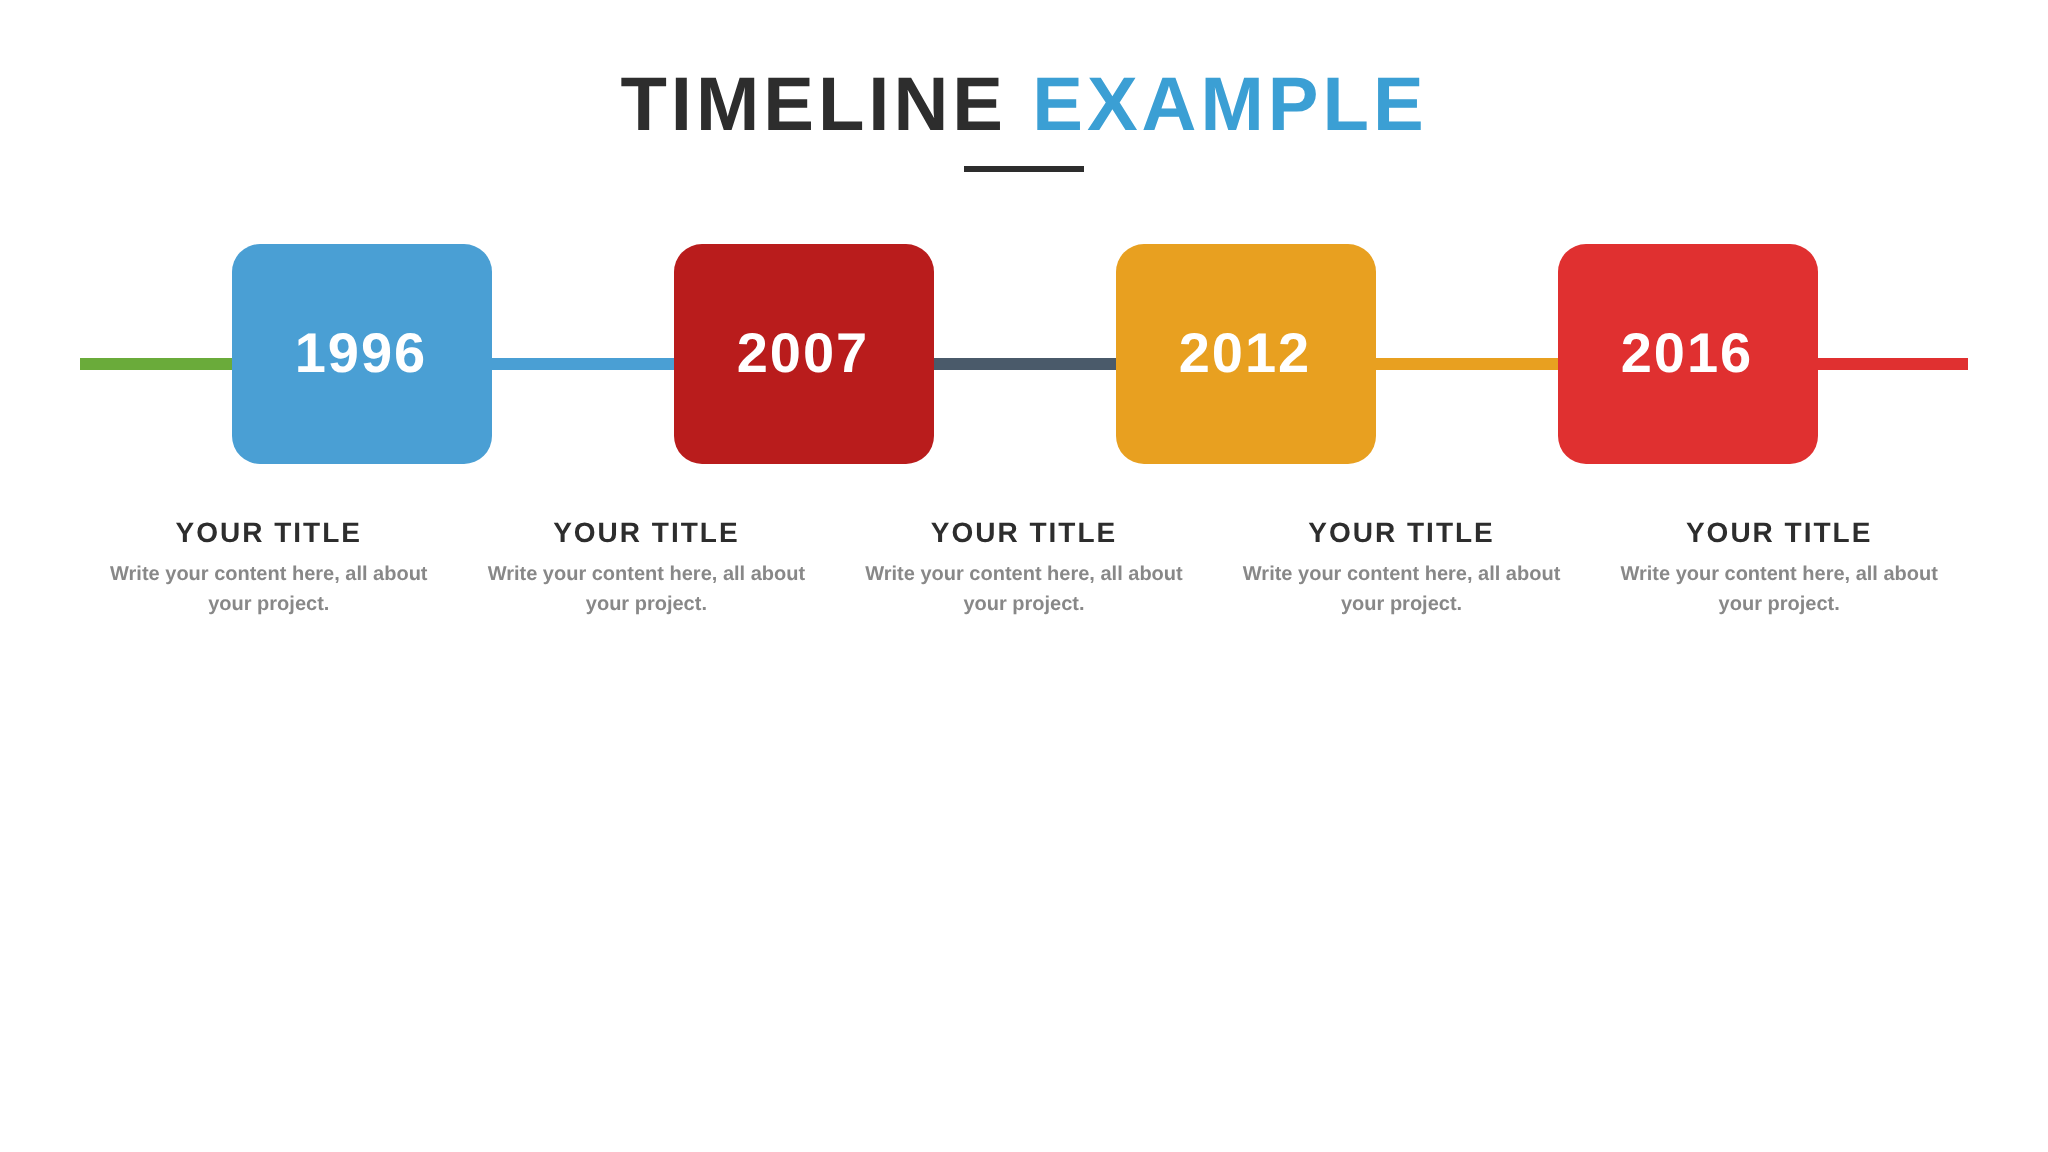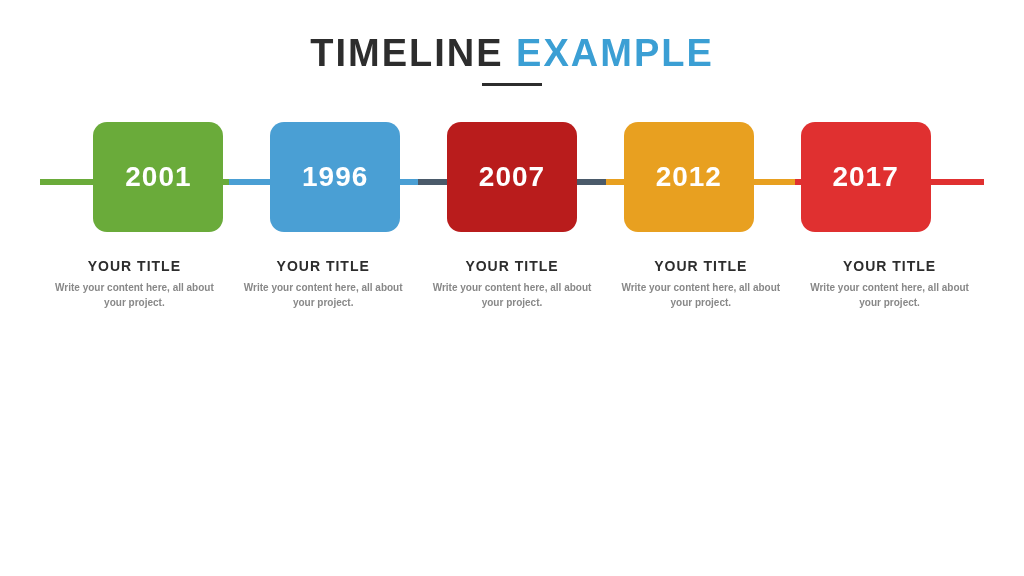--- a/index.html
+++ b/index.html
@@ -162,34 +162,31 @@
 
       <div class="full-line-container">
         <div class="segment-green"></div>
         <div class="segment-blue"></div>
         <div class="segment-dark"></div>
         <div class="segment-orange"></div>
         <div class="segment-red"></div>
       </div>
 
       <div class="boxes-container">
-        <div class="box box-green">
-          <span>2001</span>
-        </div>
         <div class="box box-blue">
           <span>1996</span>
         </div>
         <div class="box box-dark">
           <span>2007</span>
         </div>
         <div class="box box-orange">
           <span>2012</span>
         </div>
         <div class="box box-red">
-          <span>2017</span>
+          <span>2016</span>
         </div>
       </div>
     </div>
 
     <div class="labels-row">
       <div class="label-item">
         <div class="label-title">YOUR TITLE</div>
         <div class="label-desc">Write your content here, all about your project.</div>
       </div>
       <div class="label-item">

